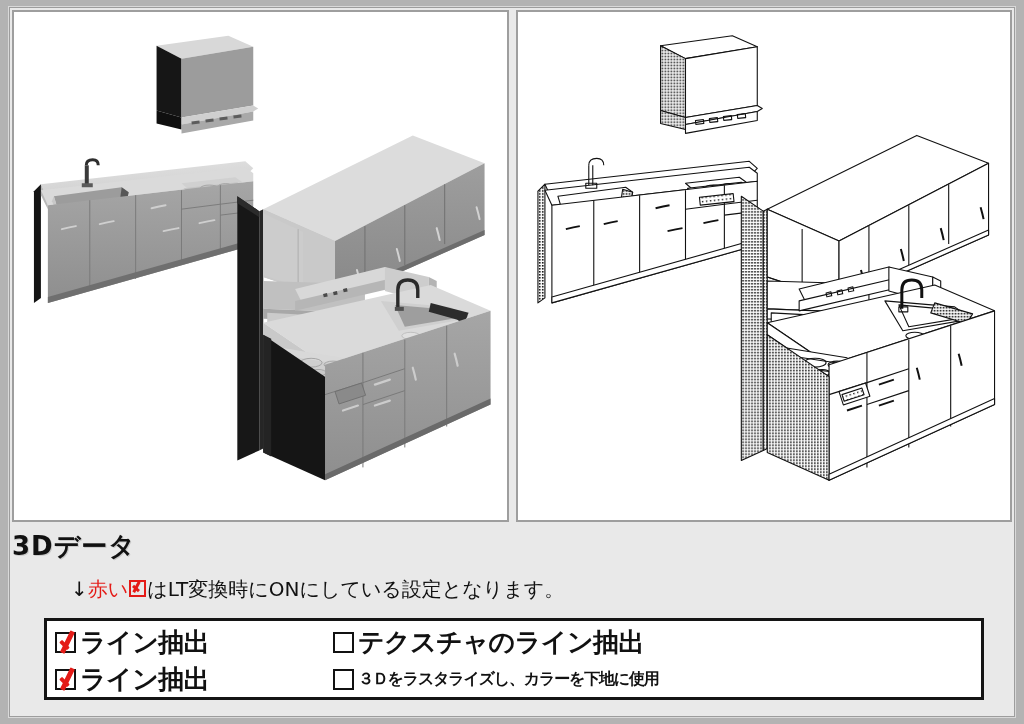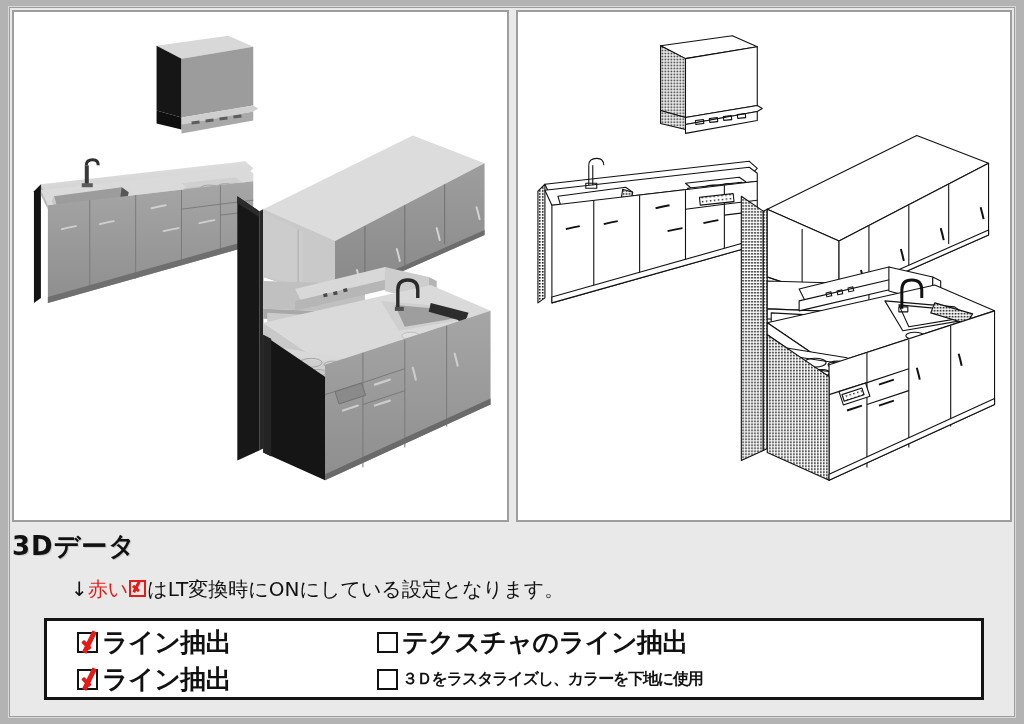--- a/index.html
+++ b/index.html
@@ -65,21 +65,21 @@
     background:#e41b17;transform:rotate(28deg);
   }
 
   
   .optbox{
     position:absolute;left:44px;top:618px;width:940px;height:82px;
     border:3px solid #141414;background:#ffffff;box-sizing:border-box;
     padding:3px 8px 0 8px;
   }
   .optrow{display:flex;height:37px;align-items:center;}
-  .opt{display:flex;align-items:center;margin-left:22px;}
+  .opt{display:flex;align-items:center;}
   .opt.col1{width:278px;}
   .opt.col2{flex:1 1 auto;text-align:center;}
   .cb{
     position:relative;width:21px;height:21px;border:2.5px solid #111;
     box-sizing:border-box;flex:0 0 auto;margin-right:4px;background:#fff;
   }
   .cb.checked::after{
     content:"";position:absolute;left:2px;top:9px;width:11px;height:4px;
     background:#e41b17;transform:rotate(45deg);border-radius:1px;
   }

